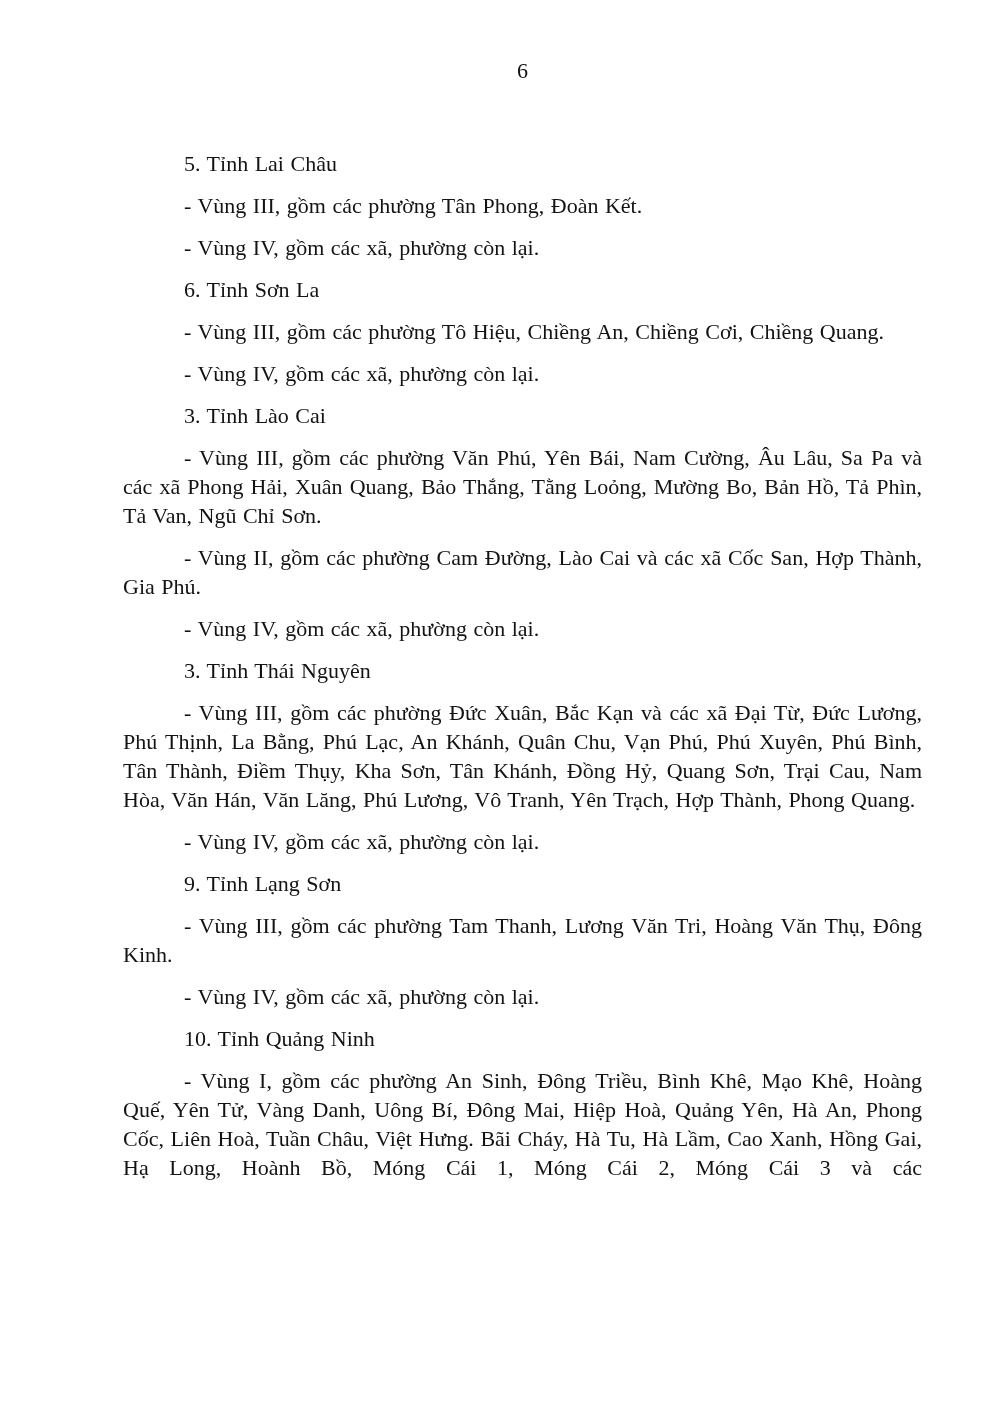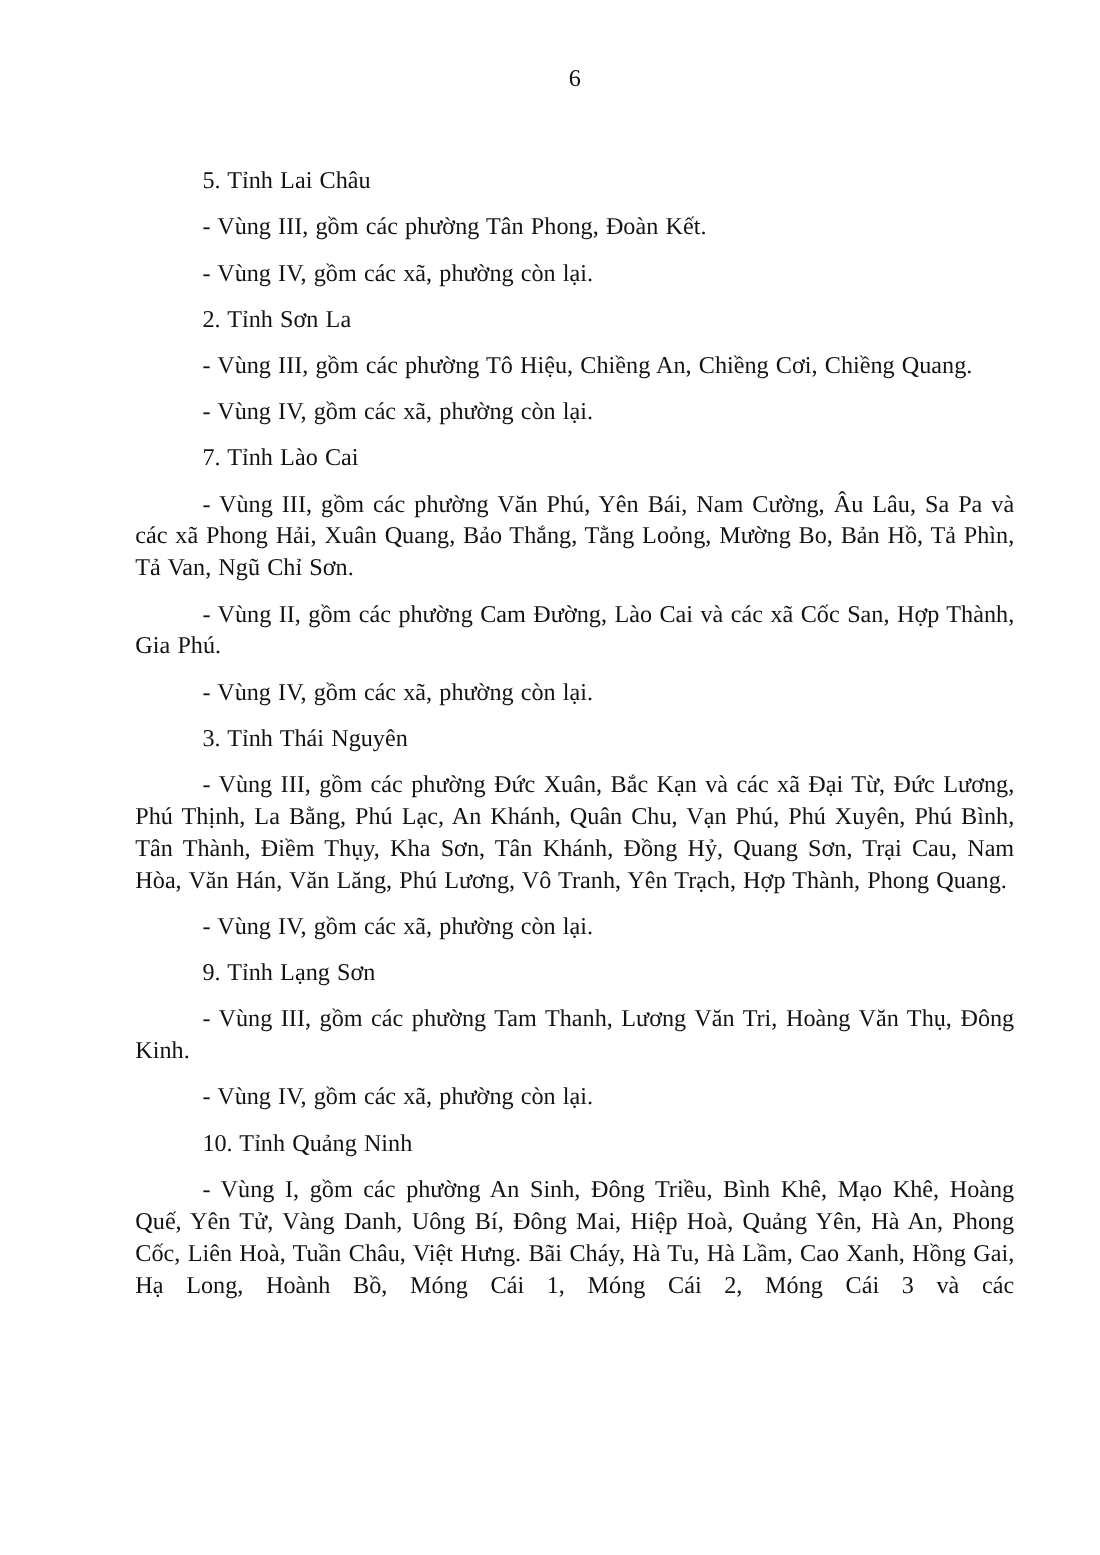--- a/index.html
+++ b/index.html
@@ -47,24 +47,24 @@
 </style>
 </head>
 <body>
 
 <div class="page">
   <div class="page-number">6</div>
   <div class="content">
       <p class="para">5. Tỉnh Lai Châu</p>
       <p class="para">- Vùng III, gồm các phường Tân Phong, Đoàn Kết.</p>
       <p class="para">- Vùng IV, gồm các xã, phường còn lại.</p>
-      <p class="para">2. Tỉnh Sơn La</p>
+      <p class="para">6. Tỉnh Sơn La</p>
       <p class="para">- Vùng III, gồm các phường Tô Hiệu, Chiềng An, Chiềng Cơi, Chiềng Quang.</p>
       <p class="para">- Vùng IV, gồm các xã, phường còn lại.</p>
-      <p class="para">7. Tỉnh Lào Cai</p>
+      <p class="para">3. Tỉnh Lào Cai</p>
       <p class="para">- Vùng III, gồm các phường Văn Phú, Yên Bái, Nam Cường, Âu Lâu, Sa Pa và các xã Phong Hải, Xuân Quang, Bảo Thắng, Tằng Loỏng, Mường Bo, Bản Hồ, Tả Phìn, Tả Van, Ngũ Chỉ Sơn.</p>
       <p class="para">- Vùng II, gồm các phường Cam Đường, Lào Cai và các xã Cốc San, Hợp Thành, Gia Phú.</p>
       <p class="para">- Vùng IV, gồm các xã, phường còn lại.</p>
       <p class="para">3. Tỉnh Thái Nguyên</p>
       <p class="para">- Vùng III, gồm các phường Đức Xuân, Bắc Kạn và các xã Đại Từ, Đức Lương, Phú Thịnh, La Bằng, Phú Lạc, An Khánh, Quân Chu, Vạn Phú, Phú Xuyên, Phú Bình, Tân Thành, Điềm Thụy, Kha Sơn, Tân Khánh, Đồng Hỷ, Quang Sơn, Trại Cau, Nam Hòa, Văn Hán, Văn Lăng, Phú Lương, Vô Tranh, Yên Trạch, Hợp Thành, Phong Quang.</p>
       <p class="para">- Vùng IV, gồm các xã, phường còn lại.</p>
       <p class="para">9. Tỉnh Lạng Sơn</p>
       <p class="para">- Vùng III, gồm các phường Tam Thanh, Lương Văn Tri, Hoàng Văn Thụ, Đông Kinh.</p>
       <p class="para">- Vùng IV, gồm các xã, phường còn lại.</p>
       <p class="para">10. Tỉnh Quảng Ninh</p>

